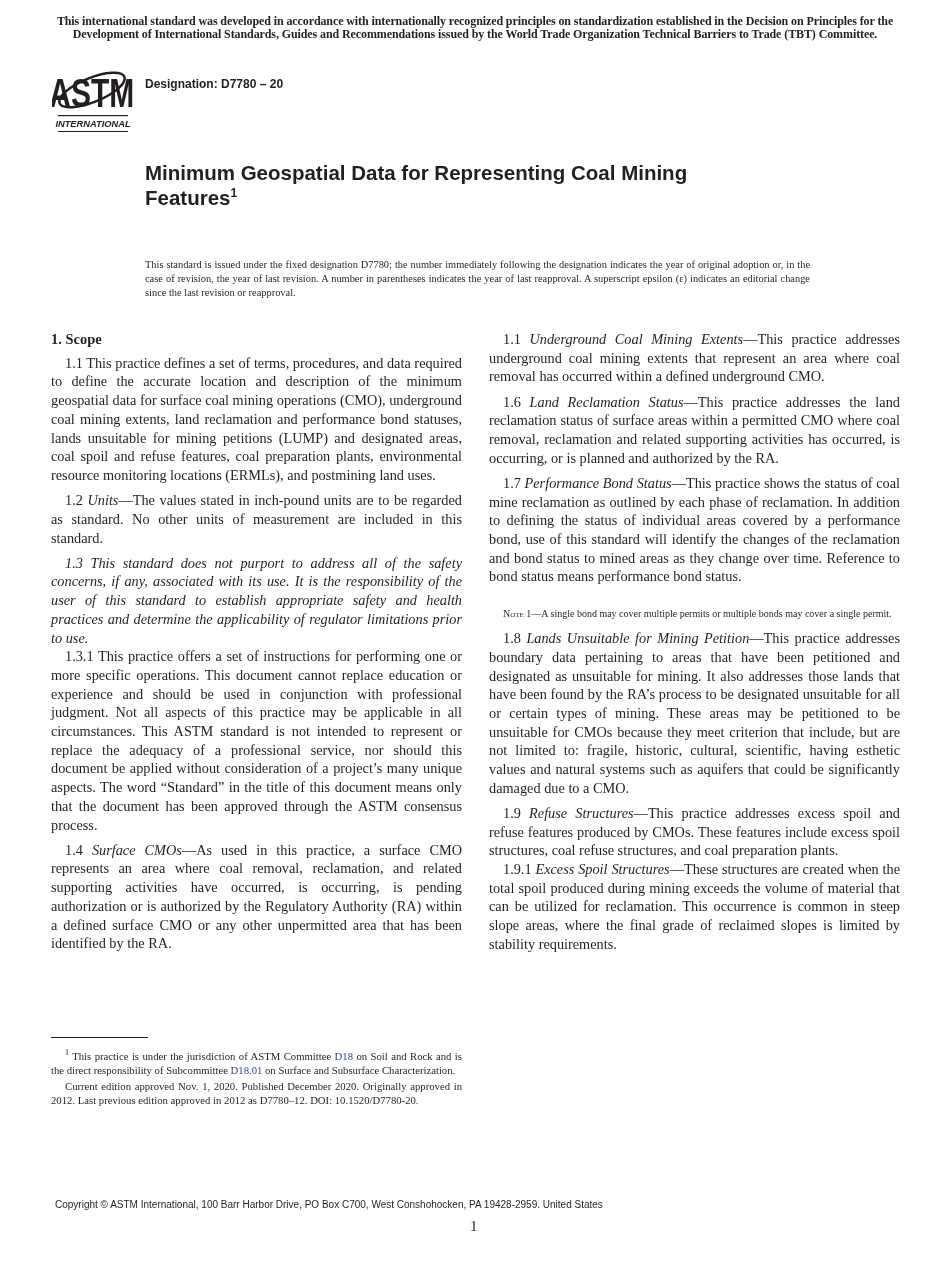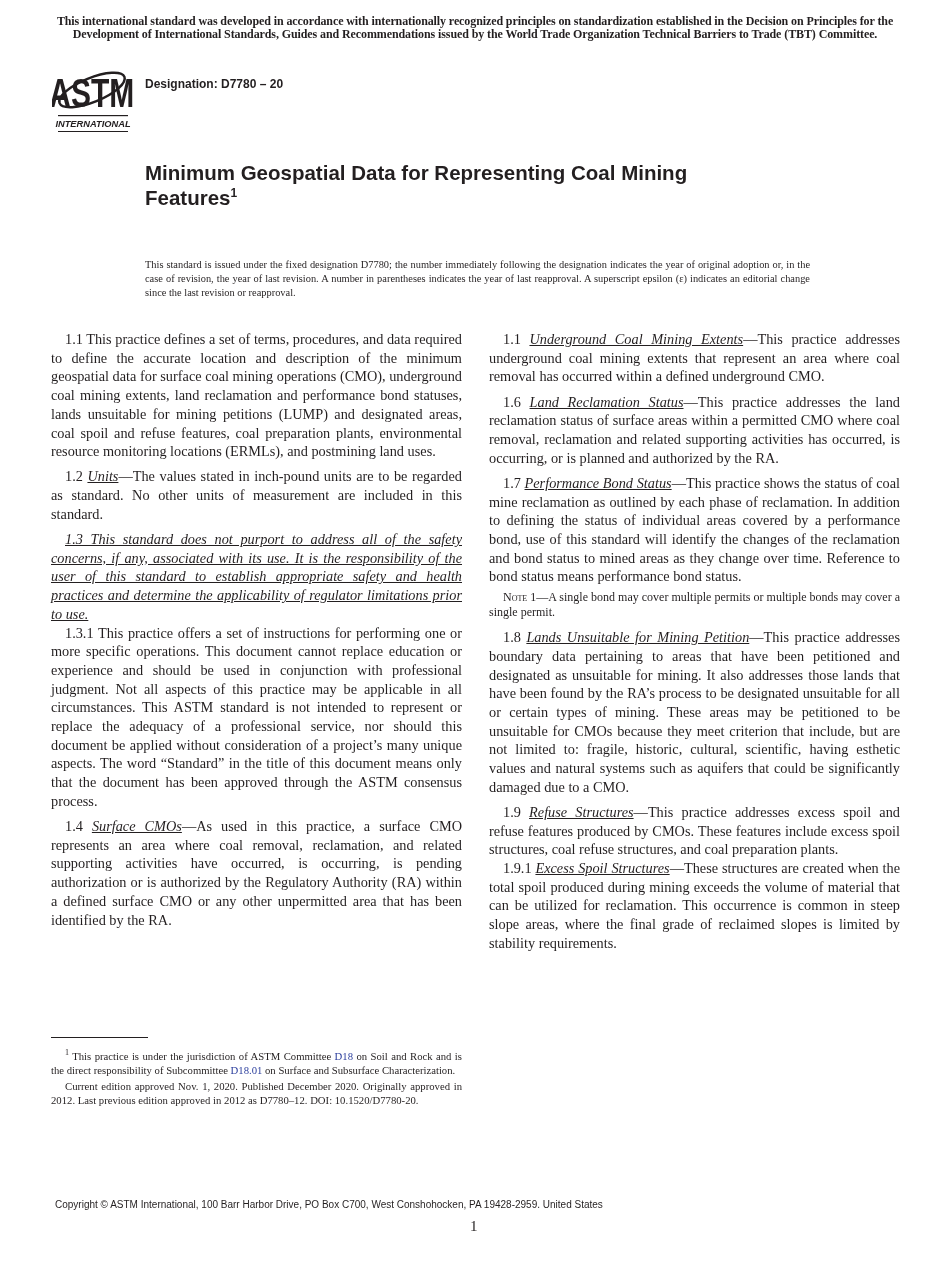--- a/index.html
+++ b/index.html
@@ -21,22 +21,22 @@
   #issue-note { position:absolute; left:145px; top:258px; width:665px; font-family:"Liberation Serif", serif;
     font-size:10.4px; line-height:14px; text-align:justify; }
 
   .col { position:absolute; top:330px; width:411px; font-family:"Liberation Serif", serif; font-size:14.3px;
     line-height:18.7px; text-align:justify; }
   #col-left { left:51px; }
   #col-right { left:489px; }
   .col p { margin:0 0 6.5px 0; text-indent:14px; }
   .col p.tight { margin-bottom:0; }
   .col h2 { margin:0 0 5px 0; font-size:14.5px; font-weight:bold; }
-  .col em { font-style:italic;text-decoration:underline; }
-  .note { font-size:12px; line-height:15px; text-indent:14px; margin:4px 0 8px 0; }
+  .col em { font-style:italic; }
+  .note { font-size:10px; line-height:15px; text-indent:14px; margin:20px 0 8px 0; }
   .note .smallcaps { font-variant:small-caps; }
 
   #fn-rule { position:absolute; left:51px; top:1037px; width:97px; height:1px; background:#231f20; }
   #footnotes { position:absolute; left:51px; top:1046px; width:411px; font-family:"Liberation Serif", serif;
     font-size:10.7px; line-height:14px; text-align:justify; }
   #footnotes p { margin:0 0 2px 0; text-indent:14px; }
   #footnotes a { color:#2a3d9c; text-decoration:none; }
   #footnotes sup { font-size:8px; }
 
   #copyright { position:absolute; left:55px; top:1199px; font-family:Liberation Sans, sans-serif; font-size:10px; }
@@ -60,20 +60,21 @@
 <div id="designation">Designation: D7780 – 20</div>
 
 <div id="title-block">
   <div class="t2">Minimum Geospatial Data for Representing Coal Mining</div>
   <div class="t2"><span>Features</span><sup>1</sup></div>
 </div>
 
 <div id="issue-note">This standard is issued under the fixed designation D7780; the number immediately following the designation indicates the year of original adoption or, in the case of revision, the year of last revision. A number in parentheses indicates the year of last reapproval. A superscript epsilon (ε) indicates an editorial change since the last revision or reapproval.</div>
 
 <div id="col-left" class="col">
+  <h2>1.  Scope</h2>
   <p>1.1  This practice defines a set of terms, procedures, and data required to define the accurate location and description of the minimum geospatial data for surface coal mining operations (CMO), underground coal mining extents, land reclamation and performance bond statuses, lands unsuitable for mining petitions (LUMP) and designated areas, coal spoil and refuse features, coal preparation plants, environmental resource monitoring locations (ERMLs), and postmining land uses.</p>
   <p><span>1.2 </span><em>Units</em><span>—The values stated in inch-pound units are to be regarded as standard. No other units of measurement are included in this standard.</span></p>
   <p class="tight"><em>1.3 This standard does not purport to address all of the safety concerns, if any, associated with its use. It is the responsibility of the user of this standard to establish appropriate safety and health practices and determine the applicability of regulator limitations prior to use.</em></p>
   <p>1.3.1  This practice offers a set of instructions for performing one or more specific operations. This document cannot replace education or experience and should be used in conjunction with professional judgment. Not all aspects of this practice may be applicable in all circumstances. This ASTM standard is not intended to represent or replace the adequacy of a professional service, nor should this document be applied without consideration of a project’s many unique aspects. The word “Standard” in the title of this document means only that the document has been approved through the ASTM consensus process.</p>
   <p><span>1.4  </span><em>Surface CMOs</em><span>—As used in this practice, a surface CMO represents an area where coal removal, reclamation, and related supporting activities have occurred, is occurring, is pending authorization or is authorized by the Regulatory Authority (RA) within a defined surface CMO or any other unpermitted area that has been identified by the RA.</span></p>
 </div>
 
 <div id="col-right" class="col">
   <p><span>1.1 </span><em>Underground Coal Mining Extents</em><span>—This practice addresses underground coal mining extents that represent an area where coal removal has occurred within a defined underground CMO.</span></p>
   <p><span>1.6 </span><em>Land Reclamation Status</em><span>—This practice addresses the land reclamation status of surface areas within a permitted CMO where coal removal, reclamation and related supporting activities has occurred, is occurring, or is planned and authorized by the RA.</span></p>

